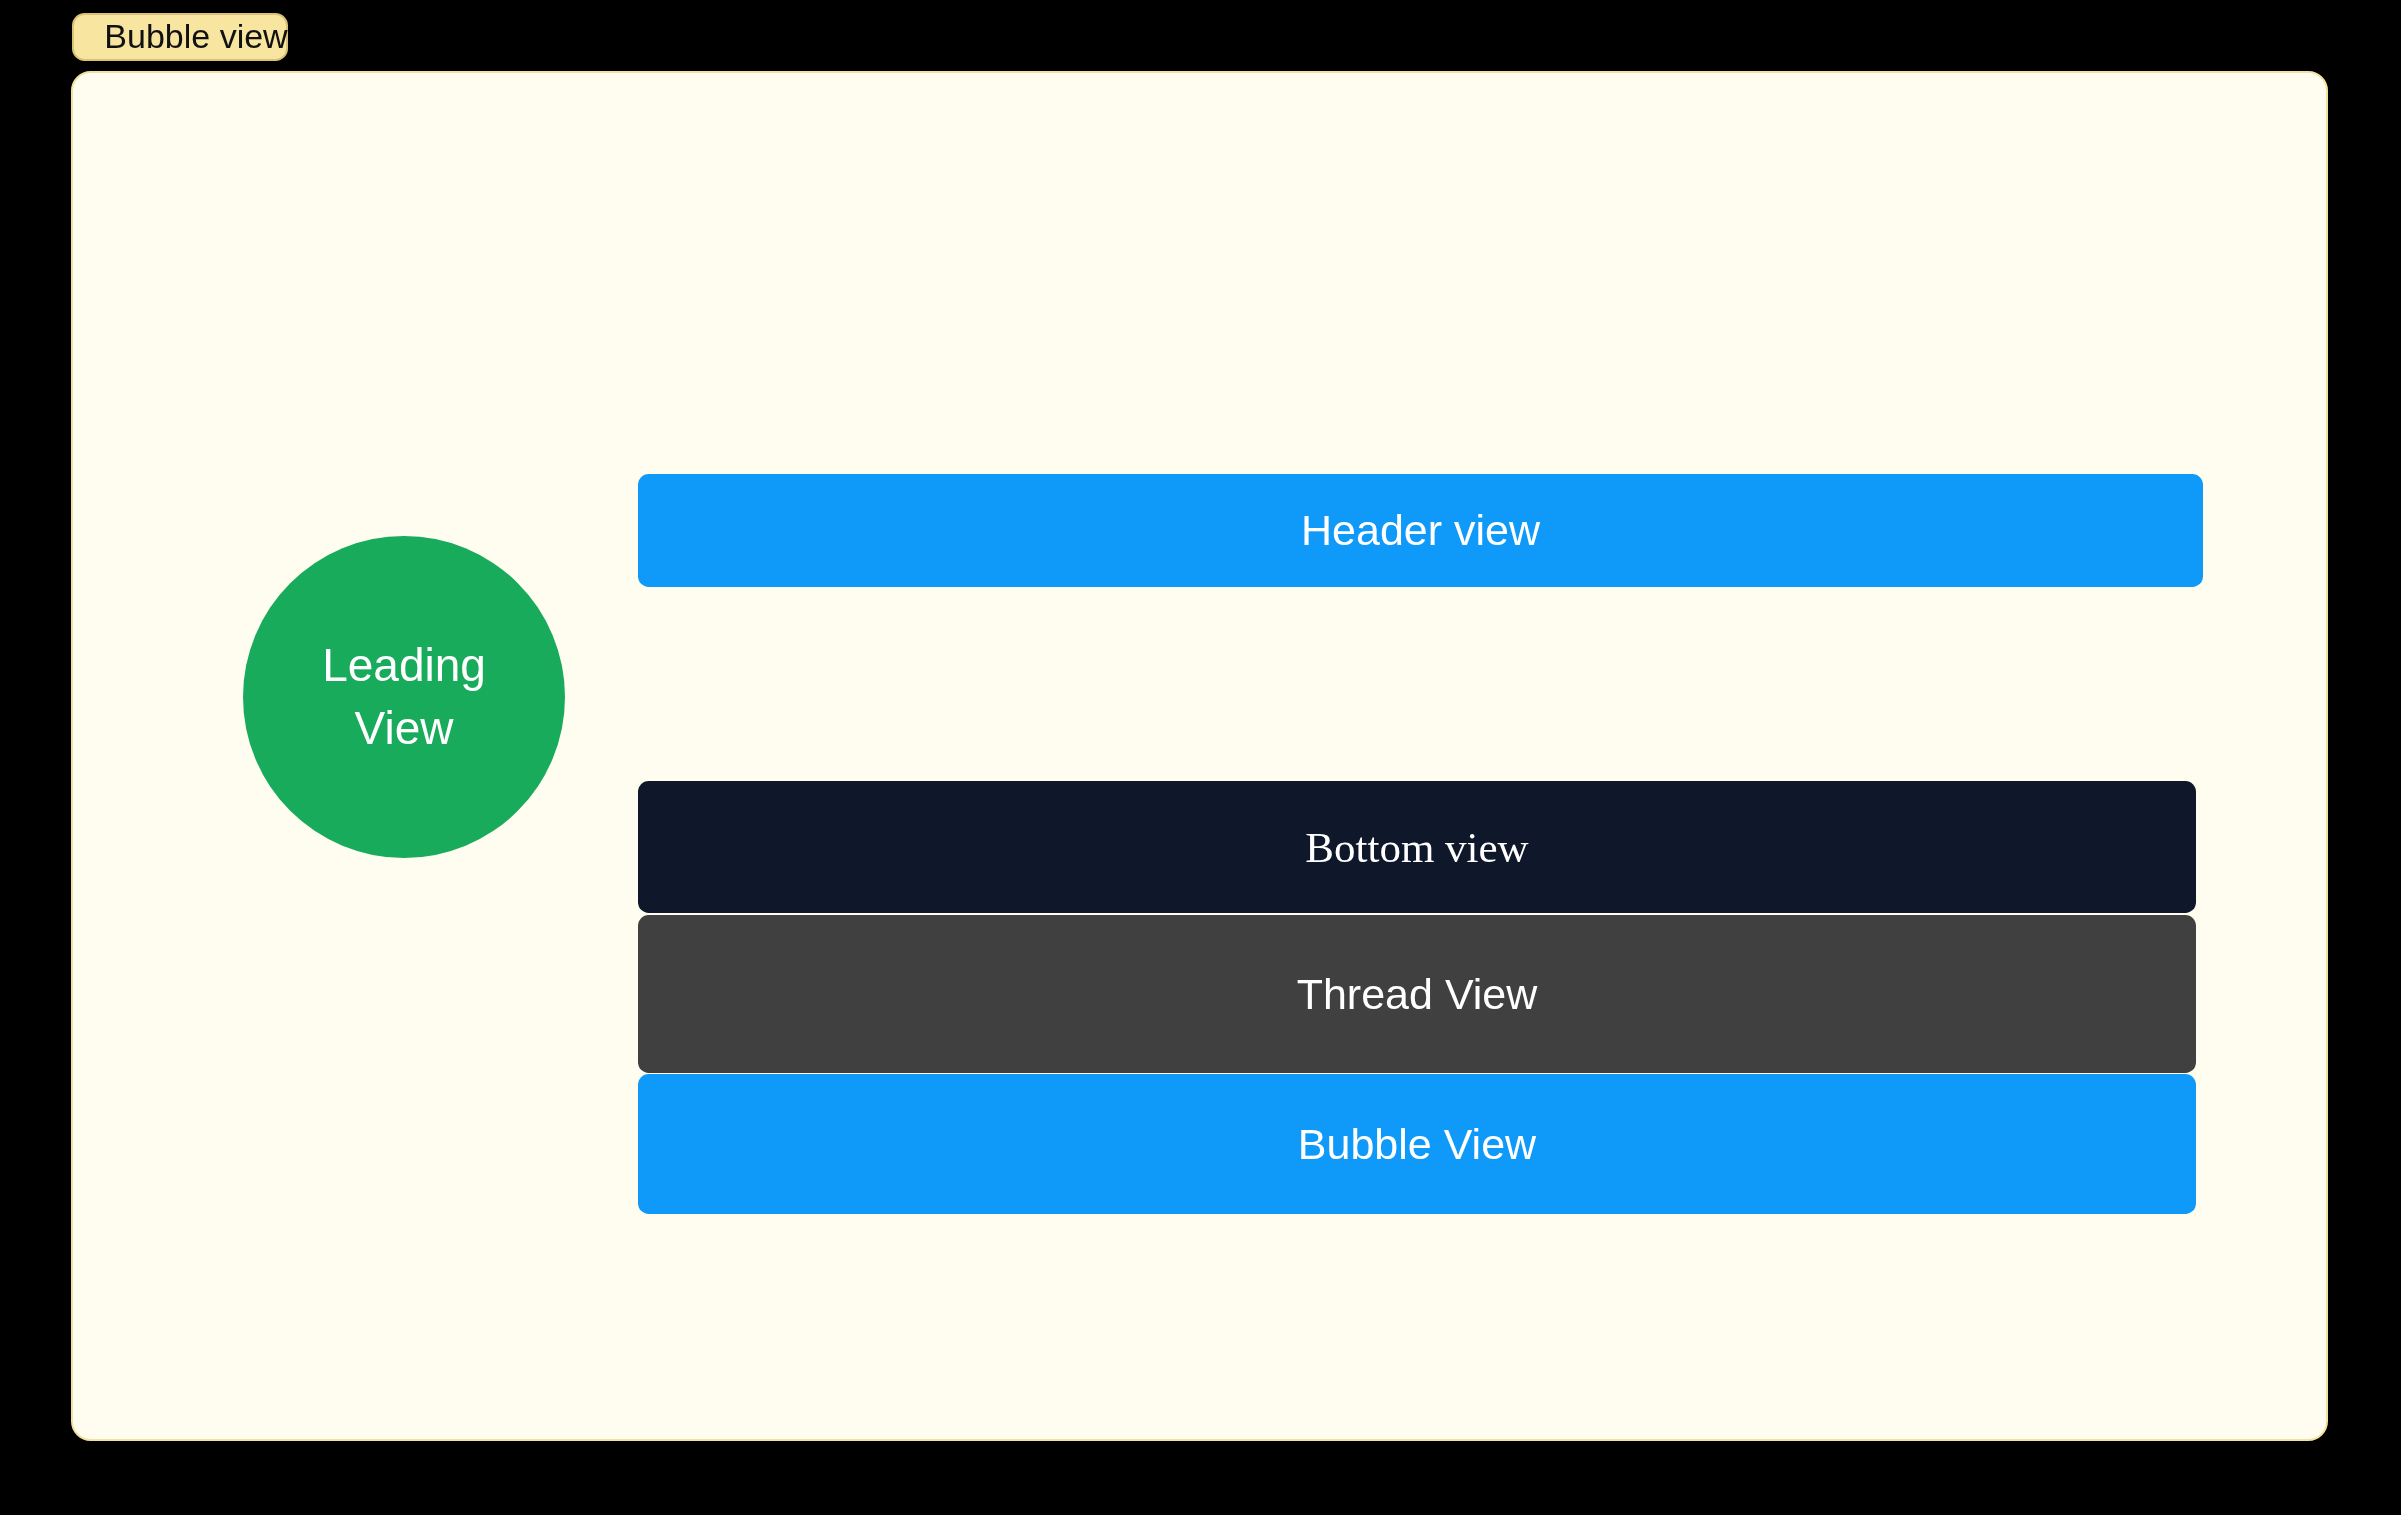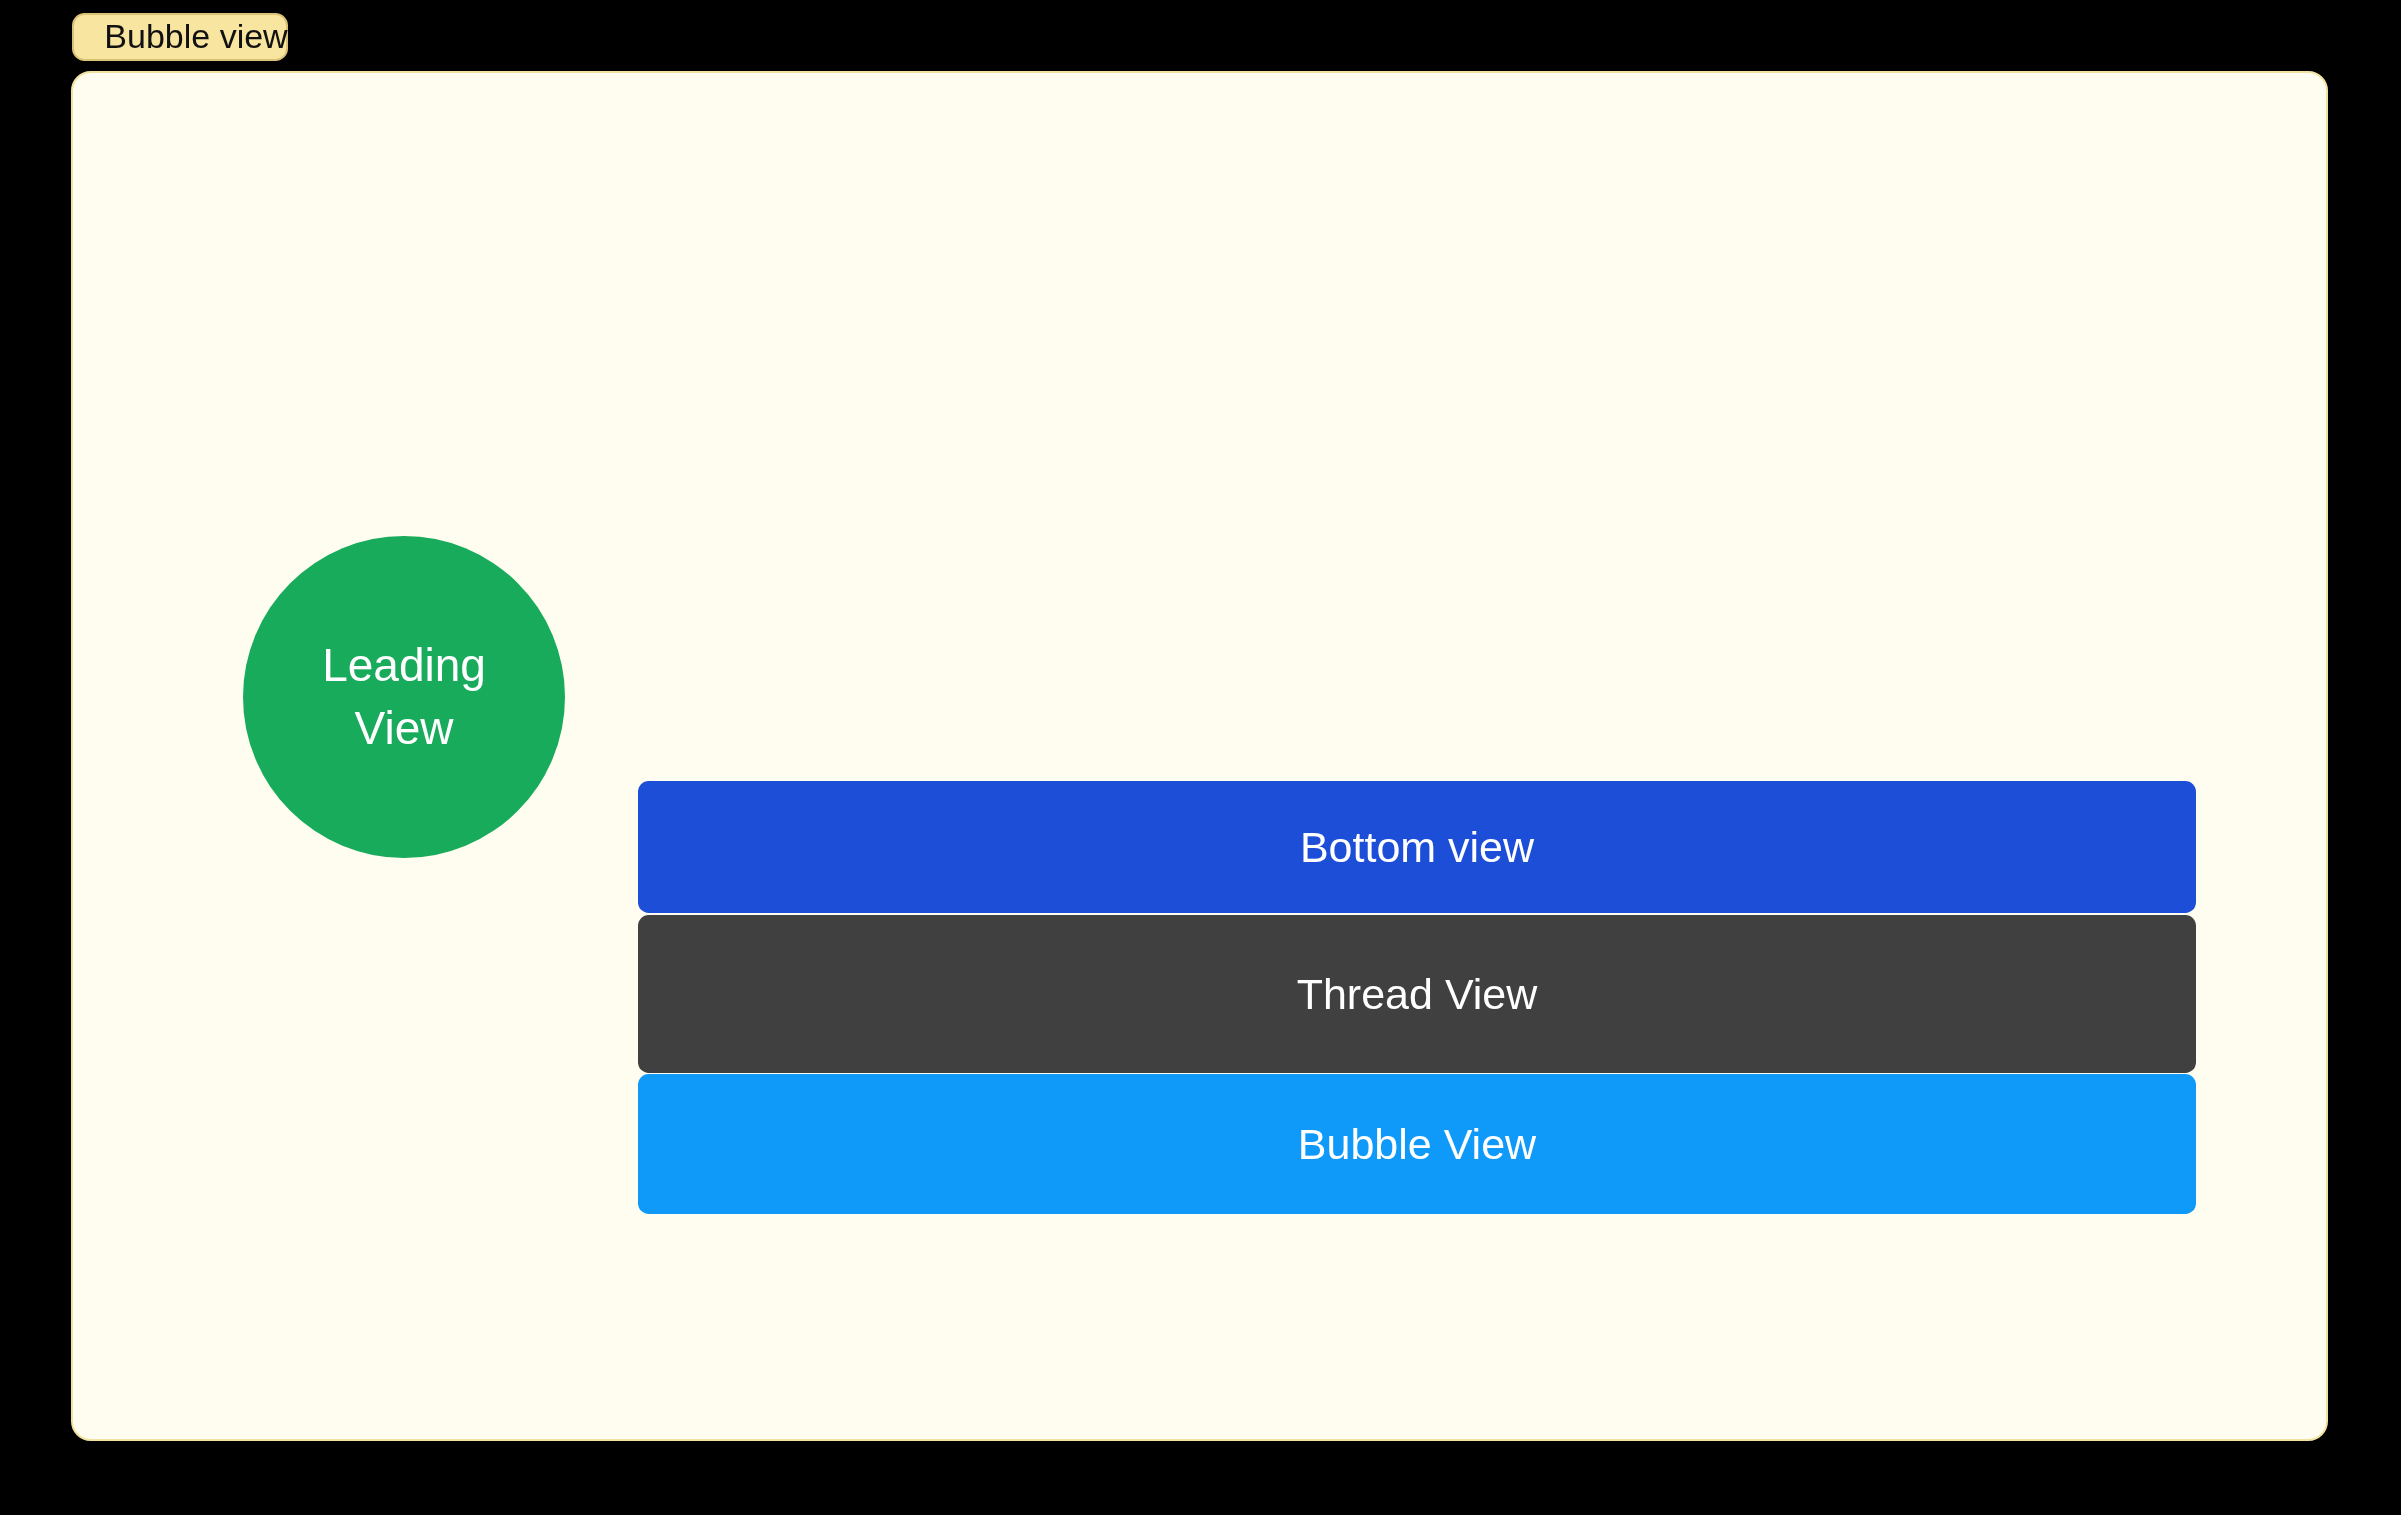--- a/index.html
+++ b/index.html
@@ -81,23 +81,26 @@
 
   <div class="badge" style="background: rgb(248, 229, 160); color: rgb(17, 17, 17); padding-left: 32px;">Bubble view</div>
 
   <div class="panel" style="background: rgb(255, 253, 240);">
 
     <div class="leading-circle" style="background: rgb(24, 171, 91);">
       <span>Leading</span>
       <span>View</span>
     </div>
 
+    <div class="bar bar-header" style="background: rgb(15, 154, 250);">
+      <span>Header view</span>
+    </div>
 
 
-    <div class="bar bar-bottom" style="background: #1d4ed8;">
+    <div class="bar bar-bottom" style="background: #0f172a; font-family: Liberation Serif, serif;">
       <span>Bottom view</span>
     </div>
 
     <div class="bar bar-thread" style="background: #404040;">
       <span>Thread View</span>
     </div>
 
     <div class="bar bar-footer" style="background: rgb(15, 154, 250);">
       <span>Bubble View</span>
     </div>

